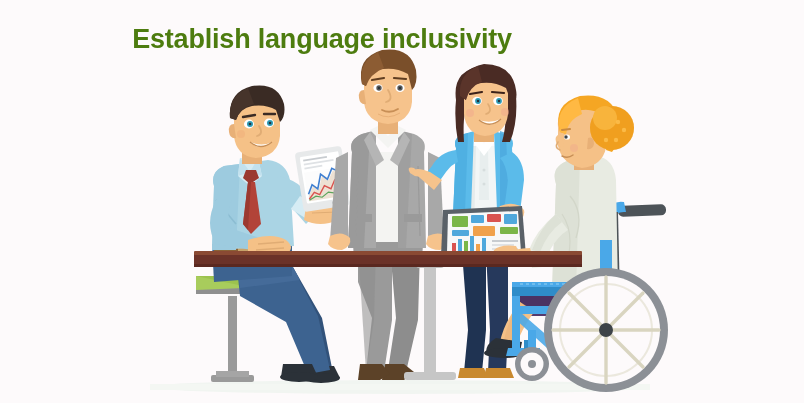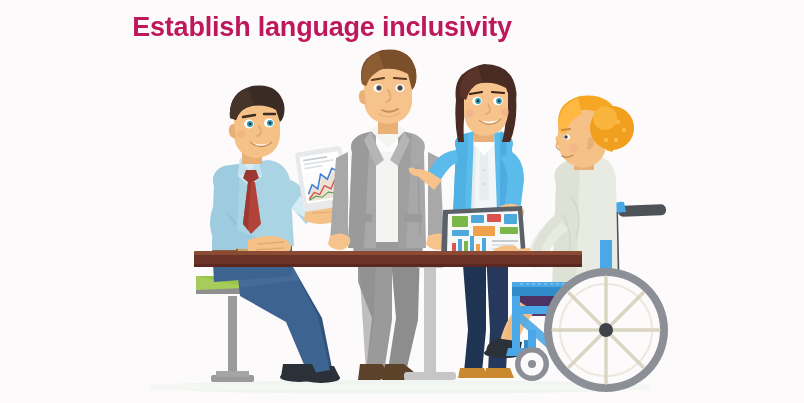--- a/index.html
+++ b/index.html
@@ -15,29 +15,29 @@
     font-family: "Liberation Sans", sans-serif;
   }
   #slide {
     position: relative;
     width: 804px;
     height: 403px;
     background: #fdfafb;
   }
   #page-title {
     position: absolute;
-    top: 10px;
+    top: 22px;
     left: 0;
     width: 644px;
     text-align: center;
     font-family: "Liberation Sans", sans-serif;
     font-size: 27px;
     font-weight: bold;
     letter-spacing: -0.2px;
-    color: #be185d;
+    color: #4d7c0f;
     line-height: 34px;
     white-space: nowrap;
   }
   #illustration {
     position: absolute;
     left: 0;
     top: 0;
     width: 804px;
     height: 403px;
     display: block;

